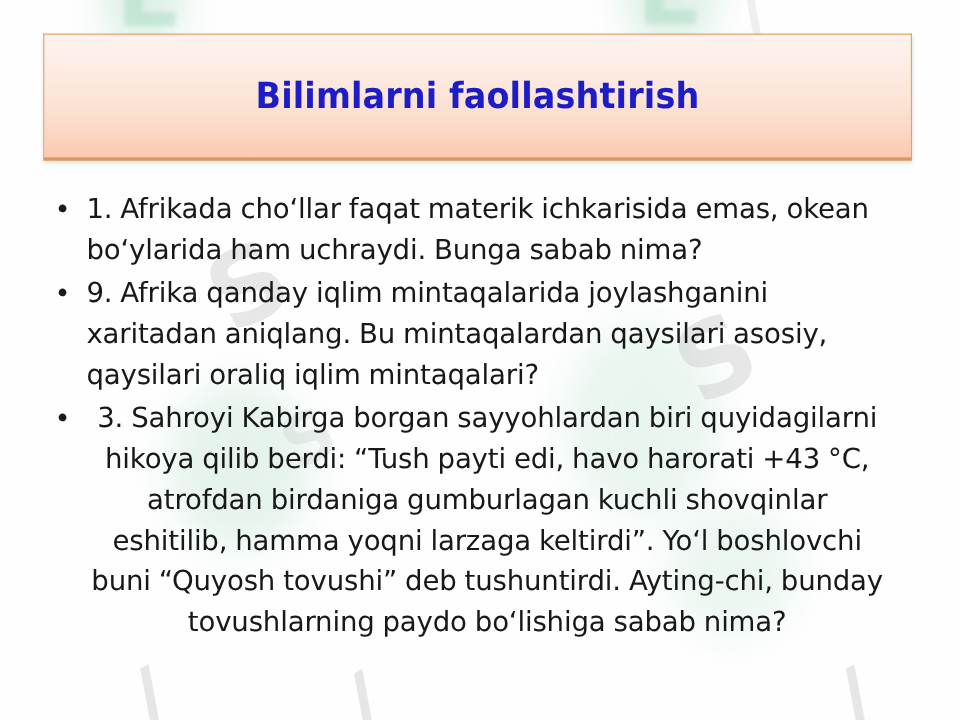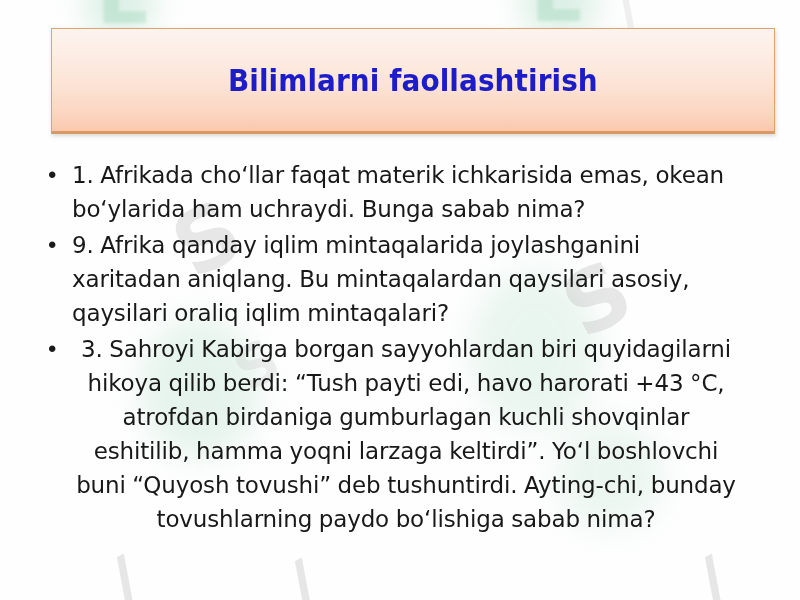--- a/index.html
+++ b/index.html
@@ -67,21 +67,21 @@
     position: absolute;
     border-radius: 50%;
     filter: blur(16px);
     opacity: 0.30;
     background: #8ecfae;
   }
 
   
   #title-banner {
     position: absolute;
-    left: 51px;
+    left: 36px;
     top: 28px;
     width: 724px;
     height: 106px;
     box-sizing: border-box;
     border: 1px solid #e2a36a;
     border-bottom-width: 3px;
     border-bottom-color: #d99a62;
     background: linear-gradient(180deg,
                 #fdf3ef 0%,
                 #fdeee6 22%,

